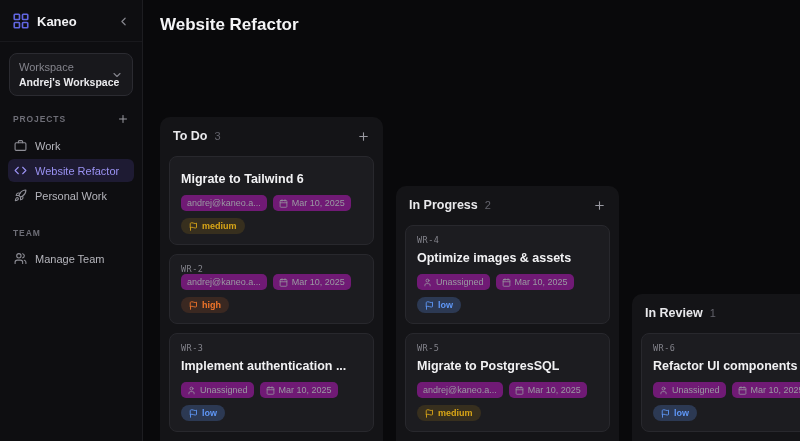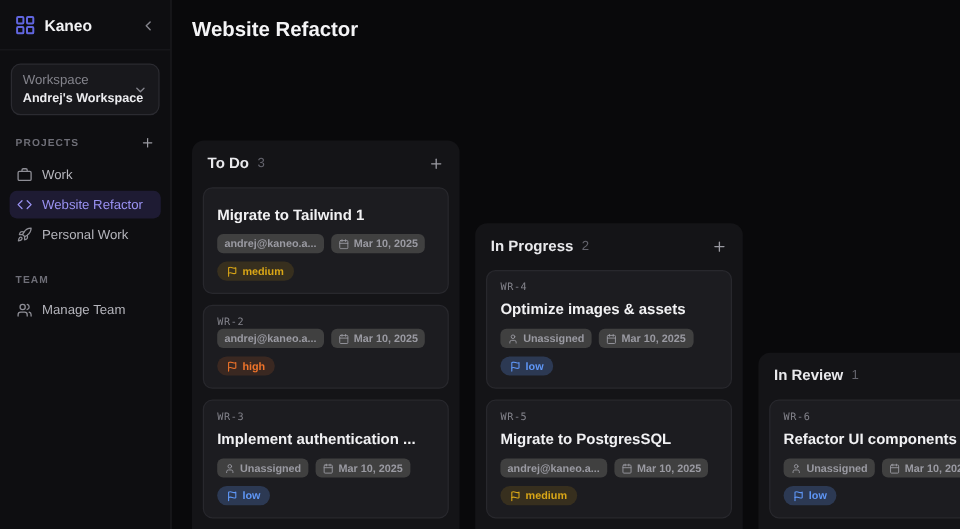--- a/index.html
+++ b/index.html
@@ -49,22 +49,22 @@
     display:flex; padding:0; }
 
   .cards { padding:4px 9px 9px; display:flex; flex-direction:column; gap:9px; }
   .card { background:#1c1c20; border:1px solid #28282d; border-radius:8px;
     padding:9px 11px 10px; cursor:pointer; }
   .card-id { font-family:"DejaVu Sans Mono",monospace; font-size:8.5px; color:#83838b;
     letter-spacing:0.5px; }
   .card-title { color:#f1f1f3; font-size:12.5px; font-weight:bold; margin:6px 0 9px;
     white-space:nowrap; overflow:hidden; }
   .chips { display:flex; flex-wrap:wrap; gap:6px; row-gap:7px; align-items:center; }
-  .chip { display:inline-flex; align-items:center; gap:4px; background:#404040;
-    border-radius:5px; padding:3px 6px; font-size:9px; color:#9a9aa2; white-space:nowrap;font-weight:bold; }
+  .chip { display:inline-flex; align-items:center; gap:4px; background:#701a75;
+    border-radius:5px; padding:3px 6px; font-size:9px; color:#9a9aa2; white-space:nowrap; }
   .chip svg { flex-shrink:0; }
   .chip.prio { border-radius:999px; font-weight:bold; padding:3px 8px; }
 </style>
 </head>
 <body>
 
 <div class="app">
 
   <aside class="sidebar">
     <div class="sb-header">
@@ -172,21 +172,21 @@
               <span style="display:flex">
                 <svg width="13" height="13" viewBox="0 0 24 24" fill="none" stroke="currentColor" stroke-width="2" stroke-linecap="round">
                   <line x1="12" y1="5" x2="12" y2="19"></line>
                   <line x1="5" y1="12" x2="19" y2="12"></line>
                 </svg>
               </span>
             </button>
           </div>
           <div class="cards">
             <article class="card">
-              <div class="card-title">Migrate to Tailwind 1</div>
+              <div class="card-title">Migrate to Tailwind 6</div>
               <div class="chips">
                 <span class="chip">
                   <span>andrej@kaneo.a...</span>
                 </span>
                 <span class="chip">
                   <span style="display:flex">
                     <svg width="9" height="9" viewBox="0 0 24 24" fill="none" stroke="currentColor" stroke-width="2" stroke-linecap="round" stroke-linejoin="round">
                       <rect x="3" y="4" width="18" height="18" rx="2"></rect>
                       <line x1="16" y1="2" x2="16" y2="6"></line>
                       <line x1="8" y1="2" x2="8" y2="6"></line>

